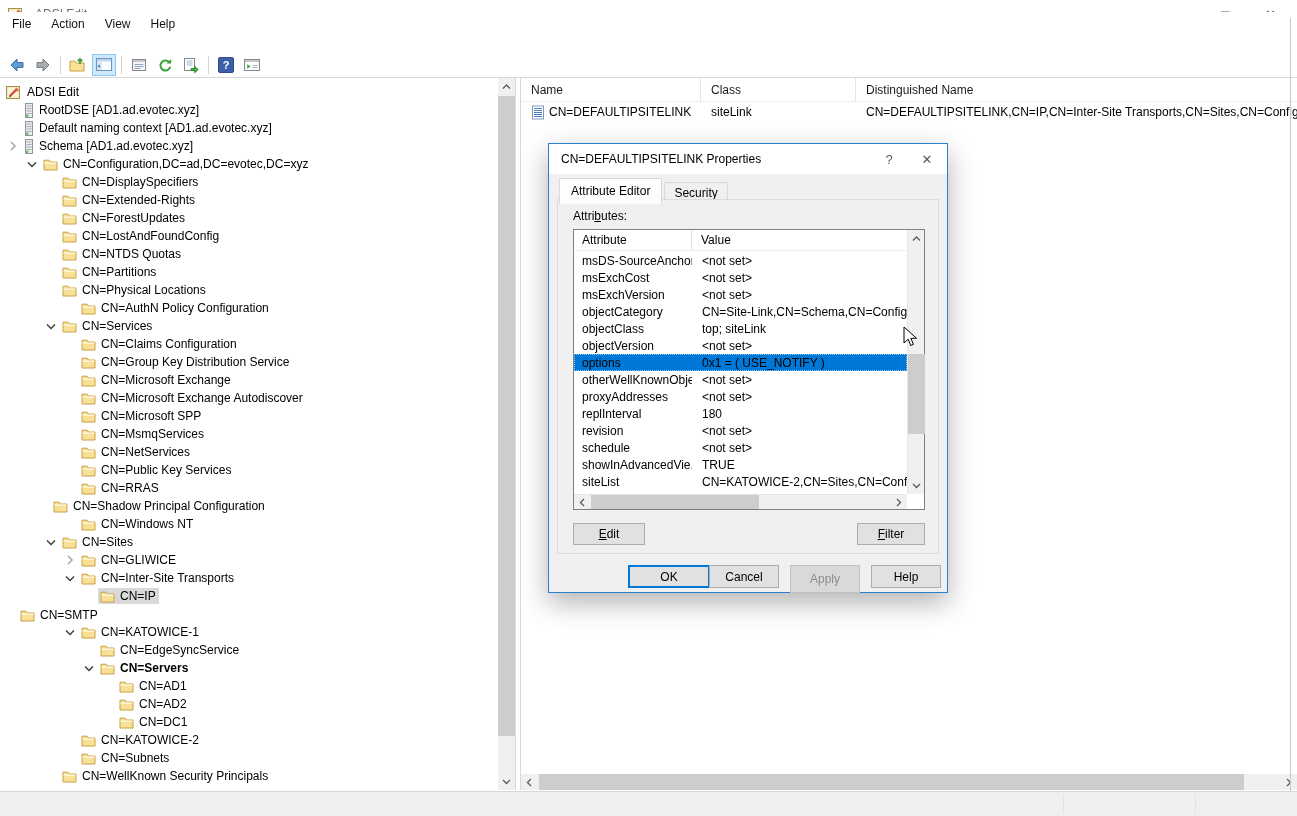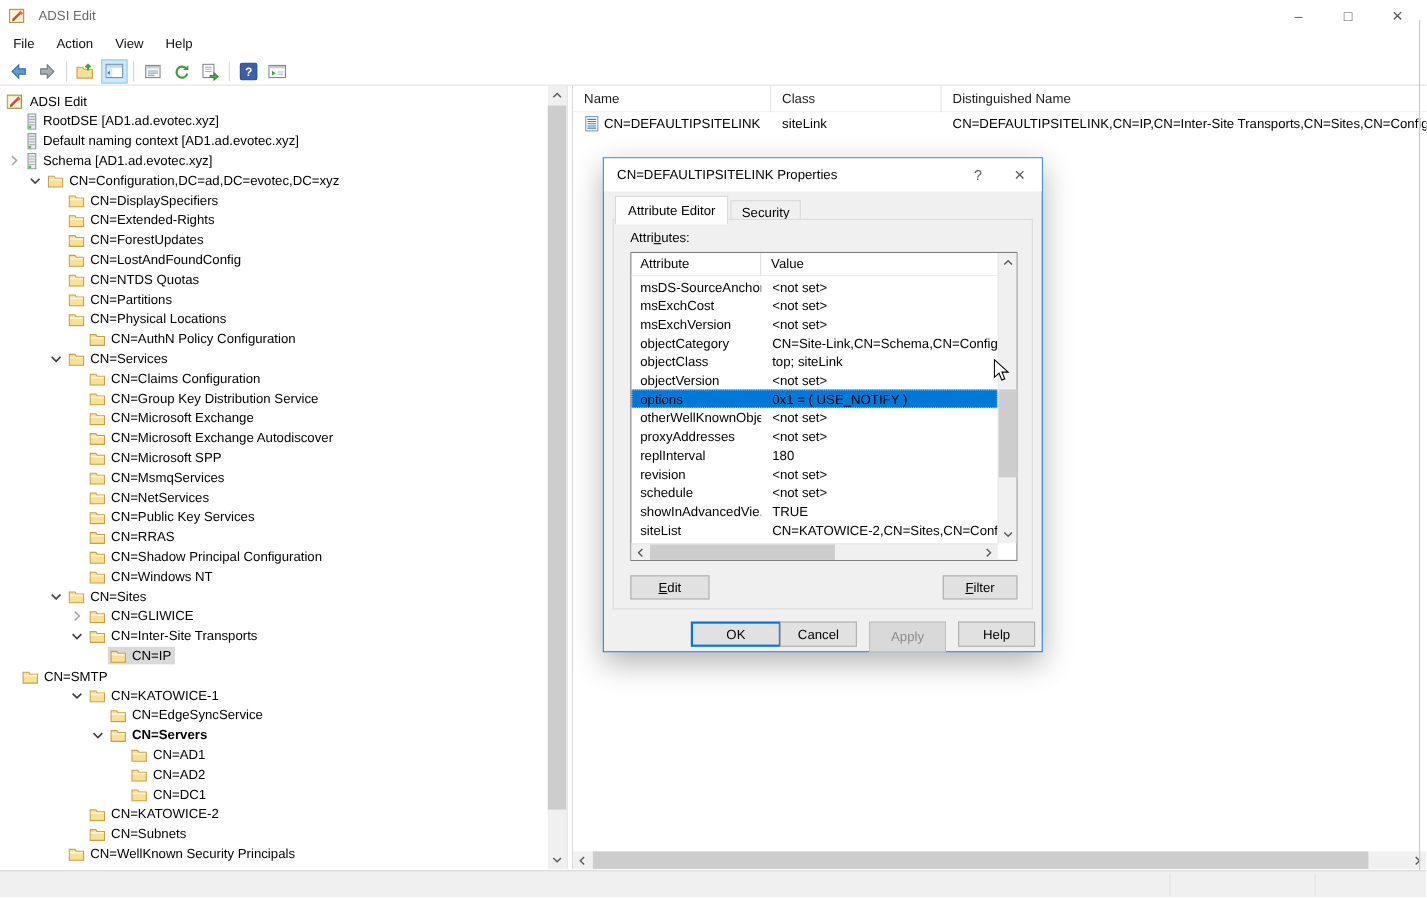--- a/index.html
+++ b/index.html
@@ -7,21 +7,21 @@
   #app{position:relative;width:1297px;height:816px;background:#fff;
        font-family:"Liberation Sans",sans-serif;font-size:12px;color:#000;overflow:hidden;}
 
   
   .titlebar{position:absolute;left:0;top:0;width:1297px;height:28px;background:#fff;
             display:flex;align-items:center;padding-left:8px;}
   .titlebar .ttl{margin-left:6px;color:#6a6a6a;font-size:12px;}
   .caption{position:absolute;right:4px;top:0;height:28px;display:flex;}
   .capbtn{width:45px;height:28px;display:flex;align-items:center;justify-content:center;
           color:#5a5a5a;font-size:13px;}
-  .menubar{position:absolute;left:0;top:28px;width:1297px;height:24px;background:#fff;
+  .menubar{position:absolute;left:0;top:12px;width:1297px;height:24px;background:#fff;
            display:flex;align-items:center;padding-left:2px;}
   .menu-item{padding:3px 10px;color:#111;}
   .toolbar{position:absolute;left:0;top:52px;width:1297px;height:26px;background:#fff;
            border-bottom:1px solid #d7d7d7;display:flex;align-items:center;padding-left:4px;}
   .tbtn{width:24px;height:22px;display:flex;align-items:center;justify-content:center;margin:0 1px;}
   .tbtn.checked{background:#CDE8FF;border:1px solid #90C8F6;}
   .tsep{width:1px;height:18px;background:#d4d4d4;margin:0 4px;}
   .win-right-border{position:absolute;left:1290px;top:18px;width:1px;height:773px;background:#c9c9c9;}
 
   
@@ -491,21 +491,21 @@
             <span class="sel-wrap">
               <span class="tico">
                 <svg width="15" height="13" viewBox="0 0 15 13">
                   <path d="M1 2.2 h5.2 l1.2 1.8 H14 v8 H1 z" fill="#F9E097" stroke="#C9A045"></path>
                   <path d="M1.6 5.2 h11.8" stroke="#FDF4D2" stroke-width="1.6"></path>
                 </svg>
               </span>
               <span>CN=RRAS</span>
             </span>
           </div>
-          <div class="tree-row" style="padding-left: 61px;">
+          <div class="tree-row" style="padding-left: 33px;">
             <span class="chev"></span>
             <span class="sel-wrap">
               <span class="tico">
                 <svg width="15" height="13" viewBox="0 0 15 13">
                   <path d="M1 2.2 h5.2 l1.2 1.8 H14 v8 H1 z" fill="#F9E097" stroke="#C9A045"></path>
                   <path d="M1.6 5.2 h11.8" stroke="#FDF4D2" stroke-width="1.6"></path>
                 </svg>
               </span>
               <span>CN=Shadow Principal Configuration</span>
             </span>

